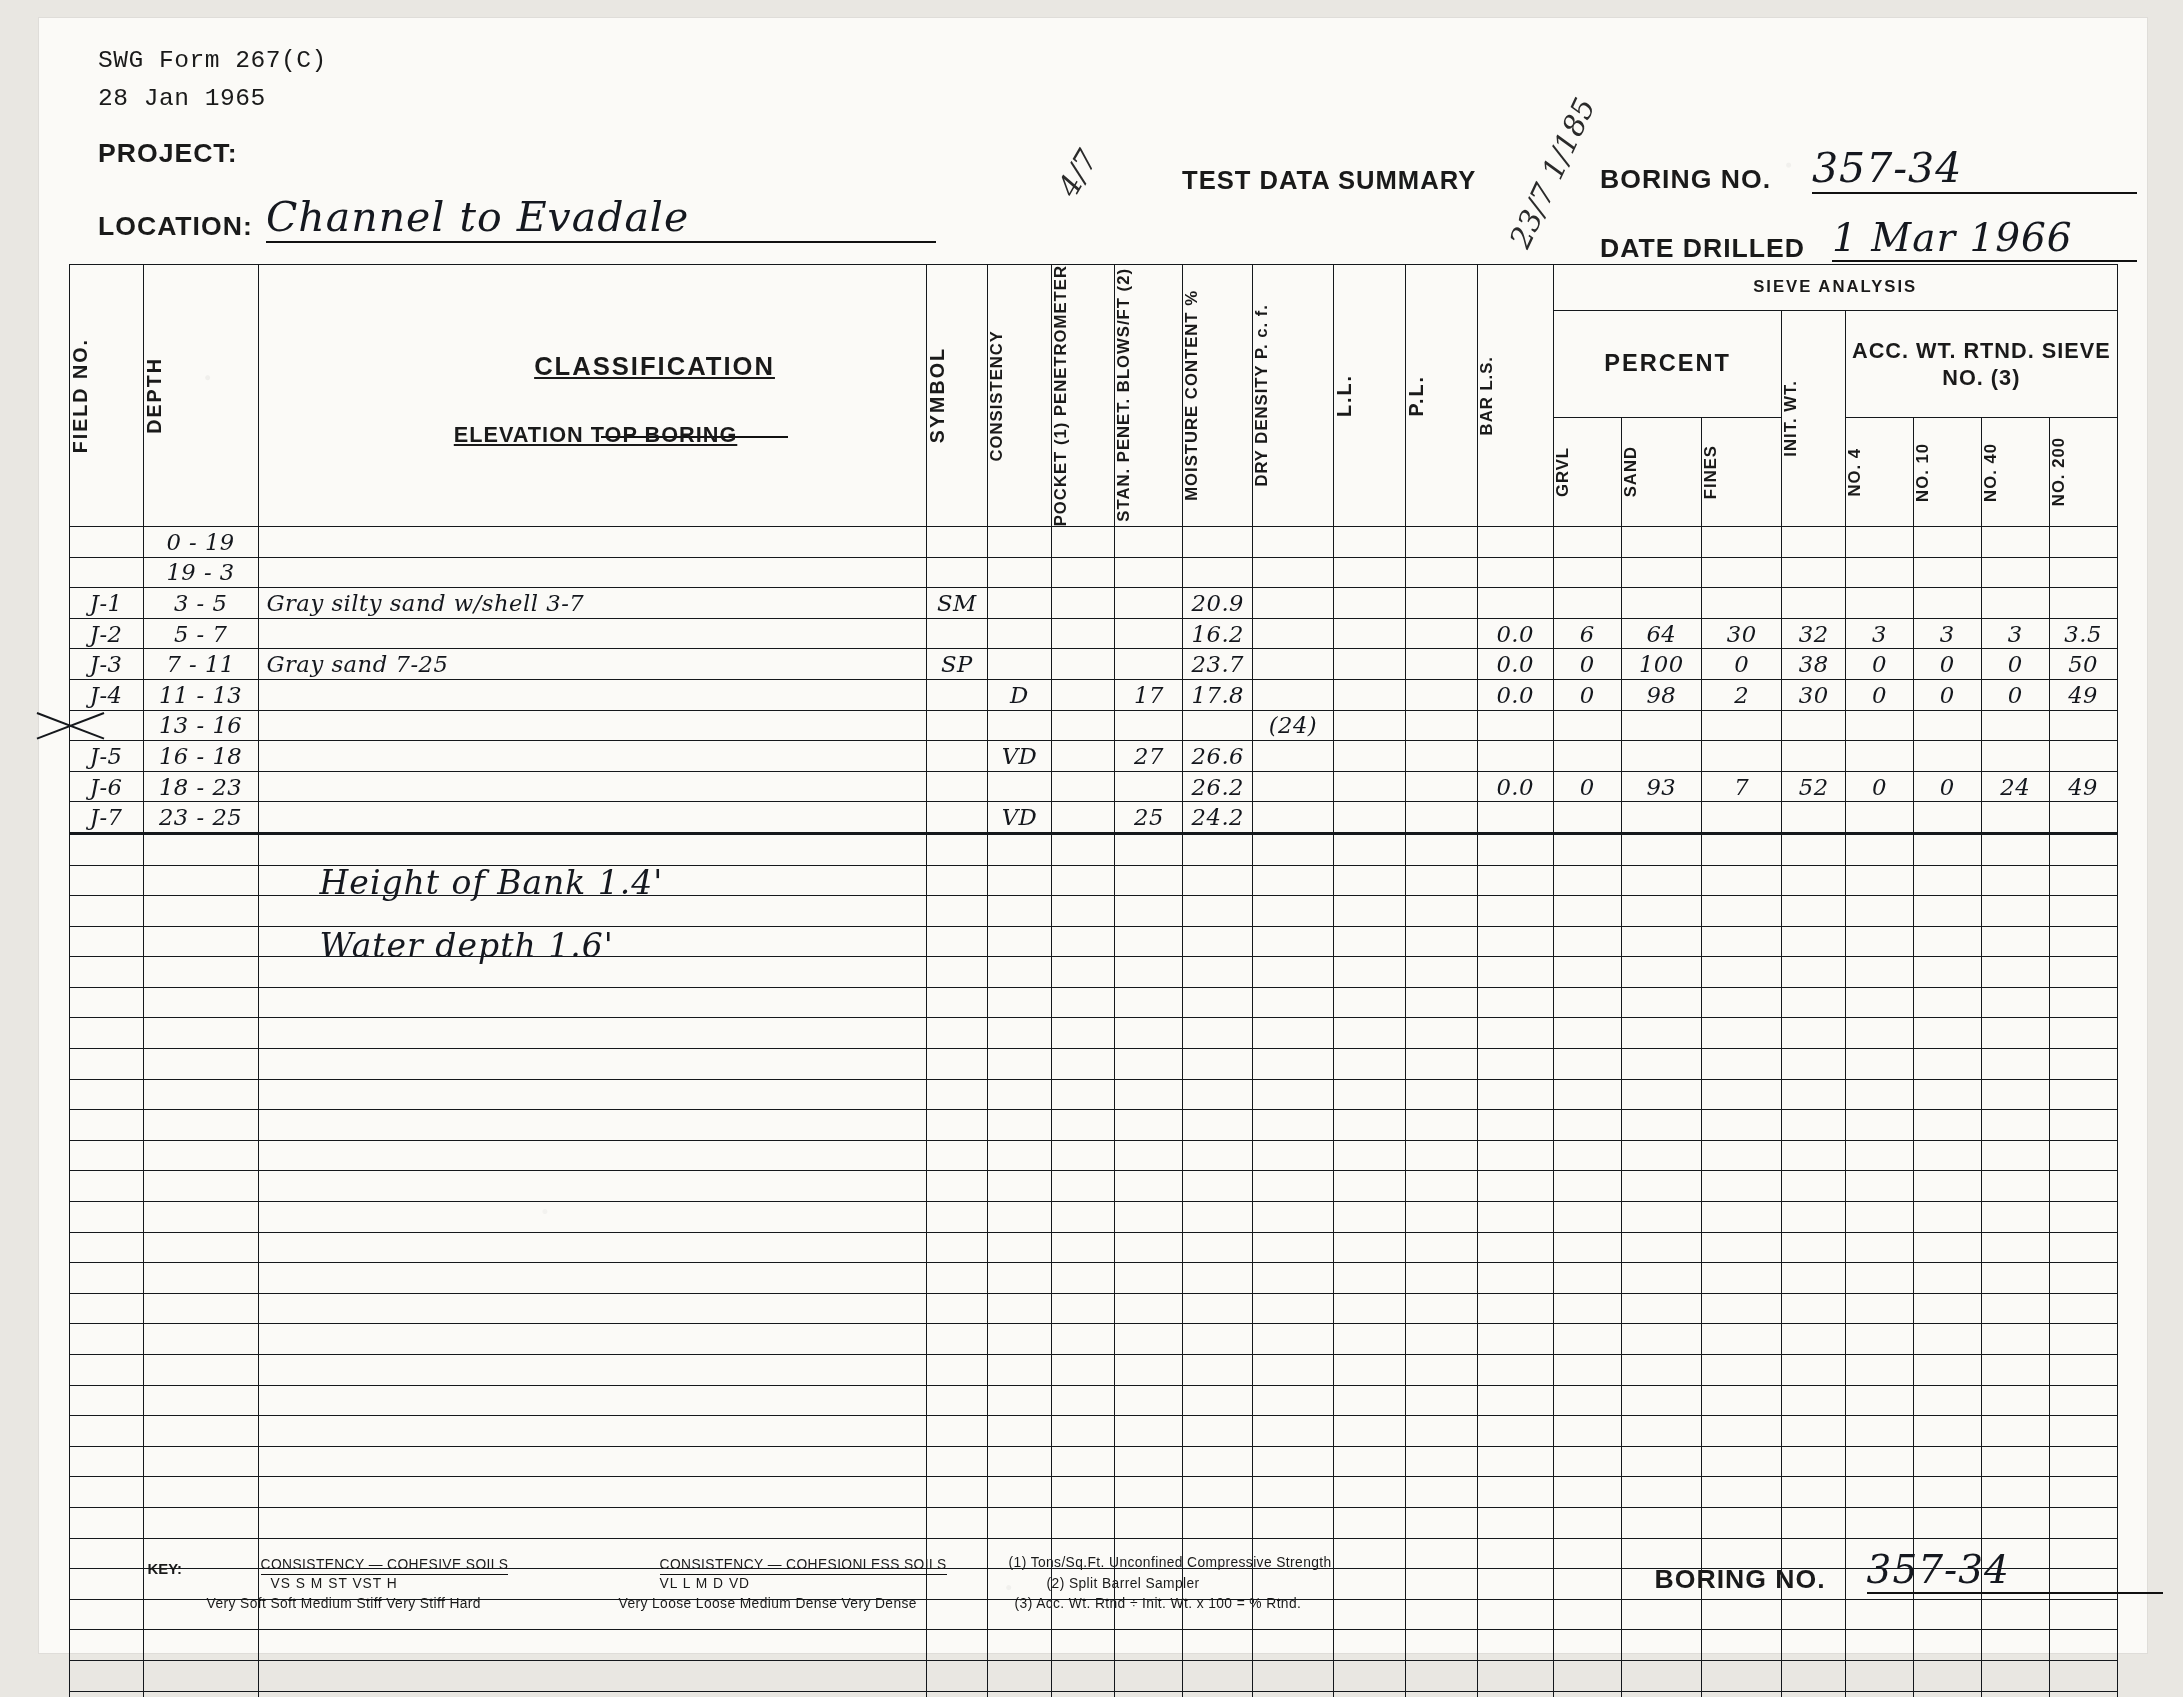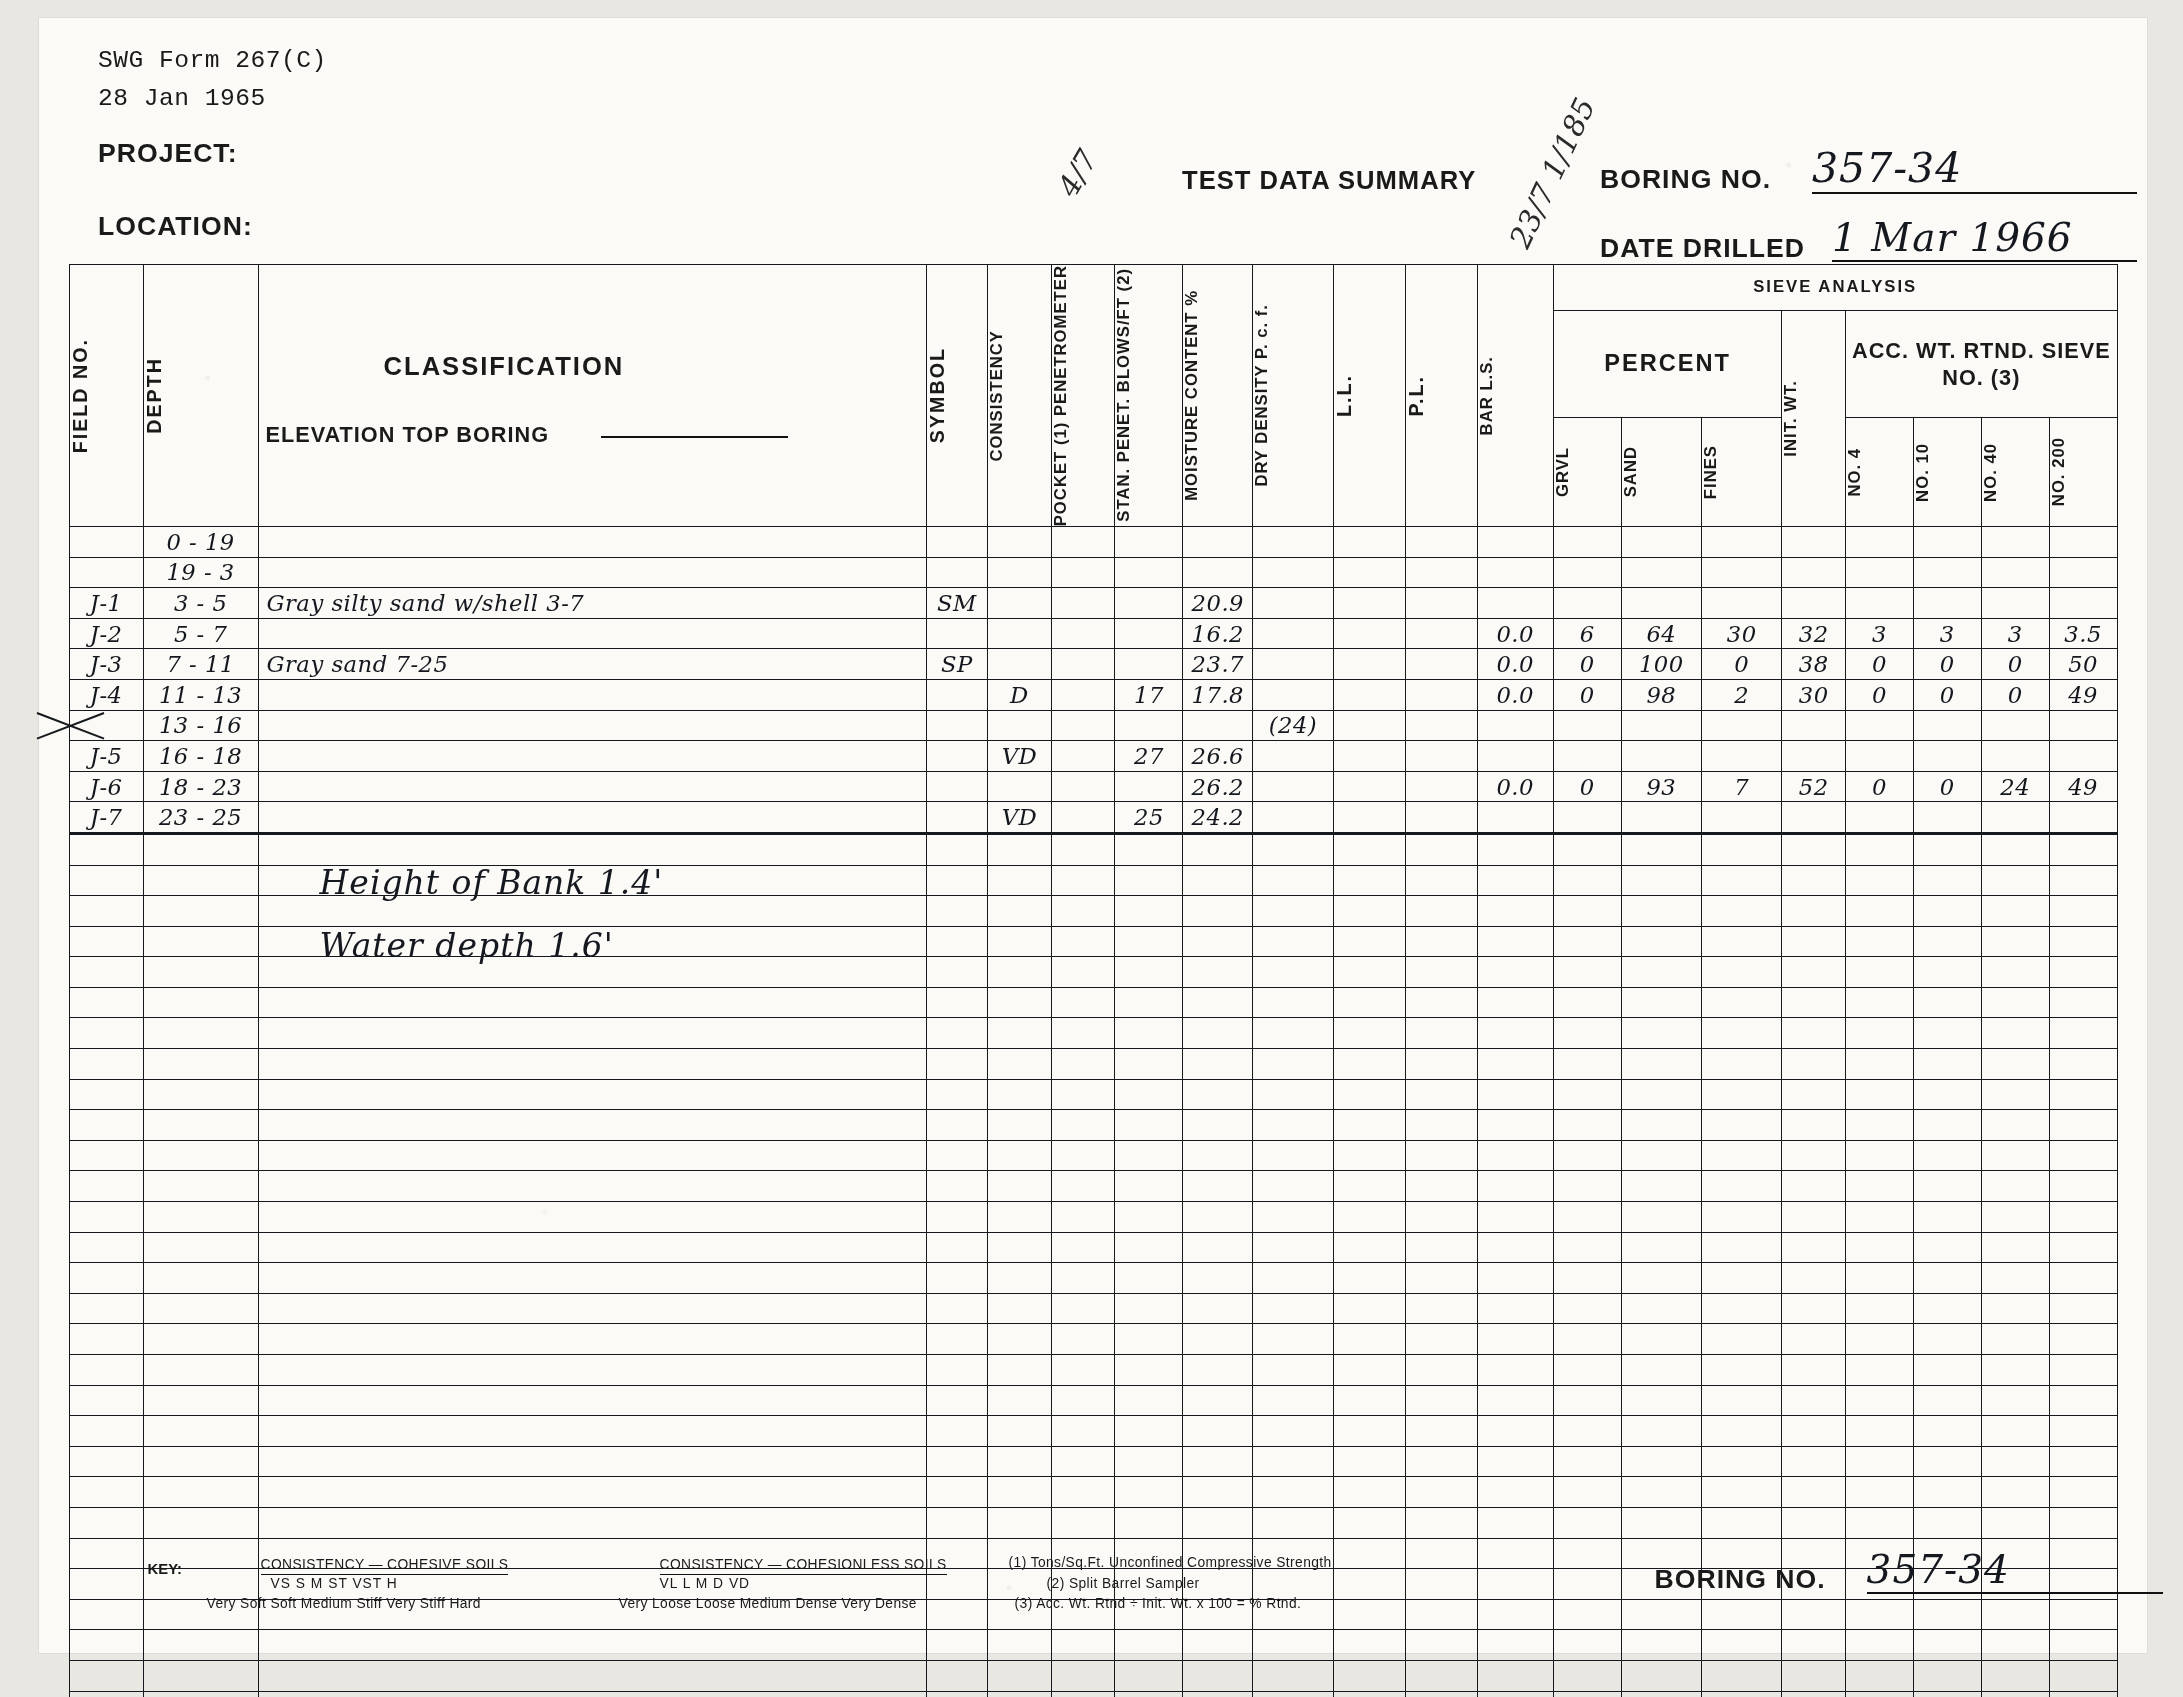--- a/index.html
+++ b/index.html
@@ -88,20 +88,21 @@
 <div id="sheet">
   <div class="noise"></div>
 
   <div id="hdr">
     <div class="formline" style="left:59px;top:29.6px;">SWG Form 267(C)</div>
     <div class="formline" style="left:59px;top:67px;">28 Jan 1965</div>
 
     <div class="lbl" style="left:59px;top:120px;">PROJECT:</div>
 
     <div class="lbl" style="left:59px;top:193px;">LOCATION:</div>
+    <div class="hand ul" style="position:absolute;left:227px;top:175px;width:670px;font-size:41px;">Channel to Evadale</div>
 
     <div class="lbl" style="left:1143px;top:148px;font-size:25.6px;">TEST DATA SUMMARY</div>
 
     <div class="lbl" style="left:1561px;top:146px;">BORING NO.</div>
     <div class="hand ul" style="position:absolute;left:1773px;top:126px;width:325px;font-size:41px;">357-34</div>
 
     <div class="lbl" style="left:1561px;top:215px;">DATE DRILLED</div>
     <div class="hand ul" style="position:absolute;left:1793px;top:197px;width:305px;font-size:39px;">1 Mar 1966</div>
 
     <div class="scrib" style="left:1015px;top:138px;font-size:29.6px;transform:rotate(-60deg);">4/7</div>
@@ -134,21 +135,21 @@
       </colgroup>
 
       <tbody>
           <tr>
         <td class="hdrcell" rowspan="3">
           <div class="vert">FIELD NO.</div>
         </td>
         <td class="hdrcell" rowspan="3">
           <div class="vert">DEPTH</div>
         </td>
-        <td class="hdrcell" rowspan="3" style="text-align:left;padding-left:7px;">
+        <td class="hdrcell" rowspan="3" style="text-align:center;padding-left:7px;text-decoration:underline;">
           <div class="bigtitle" style="margin-left:118px;margin-bottom:41px;">CLASSIFICATION</div>
           <div style="font-size:21.7px;font-weight:bold;letter-spacing:1px;">ELEVATION TOP BORING</div>
           <div style="border-bottom:2px solid #111;width:187px;margin-left:335px;margin-top:-11.8px;"></div>
         </td>
         <td class="hdrcell" rowspan="3">
           <div class="vert">SYMBOL</div>
         </td>
         <td class="hdrcell" rowspan="3">
           <div class="vert small">CONSISTENCY</div>
         </td>

